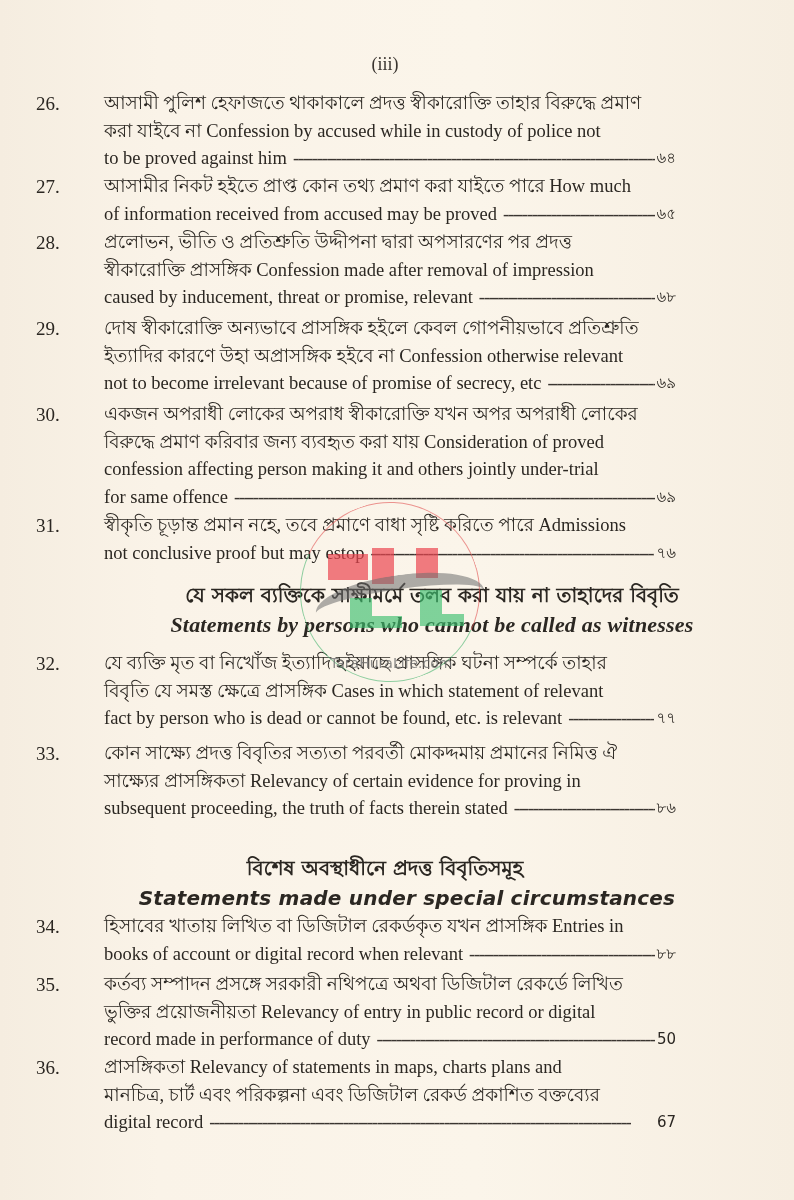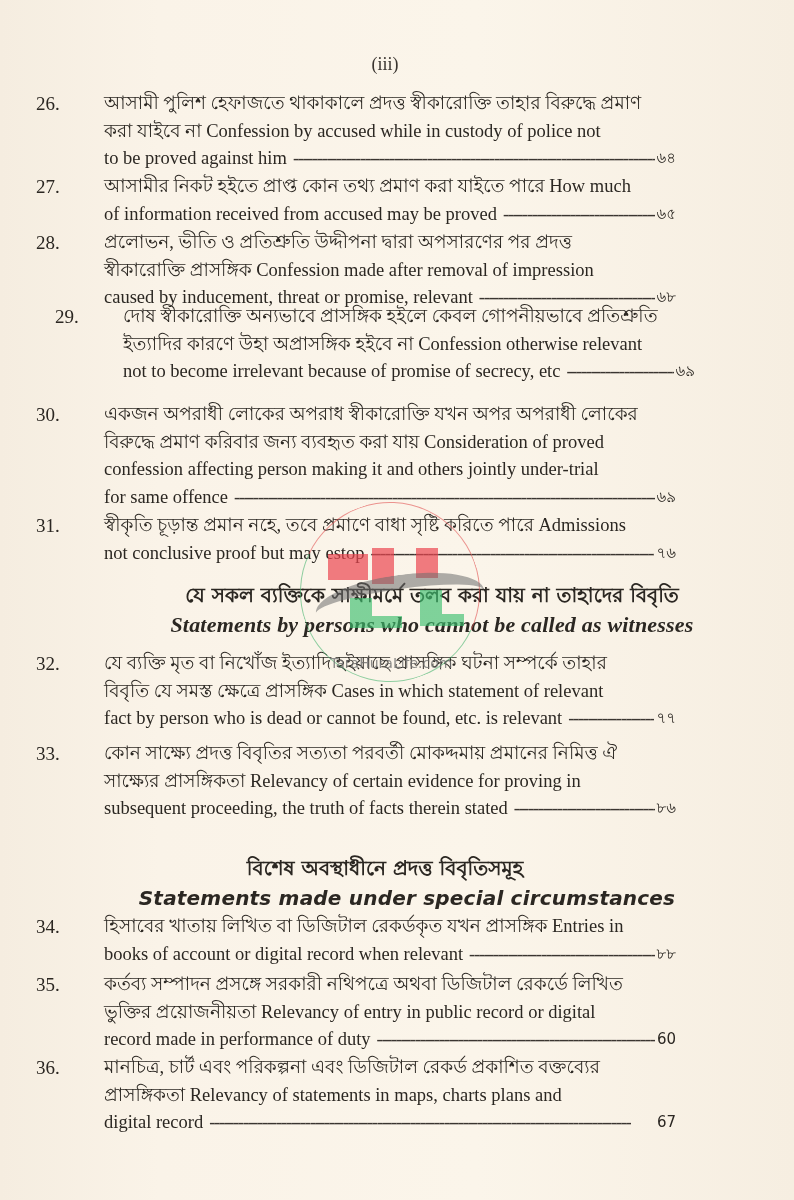--- a/index.html
+++ b/index.html
@@ -195,21 +195,21 @@
       <div>প্রলোভন, ভীতি ও প্রতিশ্রুতি উদ্দীপনা দ্বারা অপসারণের পর প্রদত্ত</div>
       <div>স্বীকারোক্তি প্রাসঙ্গিক Confession made after removal of impression</div>
       <div class="line-last">
         <span class="txt">caused by inducement, threat or promise, relevant</span>
         <span class="dots"></span>
         <span class="pg">৬৮</span>
       </div>
     </div>
   </div>
 
-  <div class="entry" style="top:303px;margin-left:19px;">
+  <div class="entry" style="top:315px;">
     <div class="num">29.</div>
     <div class="body">
       <div>দোষ স্বীকারোক্তি অন্যভাবে প্রাসঙ্গিক হইলে কেবল গোপনীয়ভাবে প্রতিশ্রুতি</div>
       <div>ইত্যাদির কারণে উহা অপ্রাসঙ্গিক হইবে না Confession otherwise relevant</div>
       <div class="line-last">
         <span class="txt">not to become irrelevant because of promise of secrecy, etc</span>
         <span class="dots"></span>
         <span class="pg">৬৯</span>
       </div>
     </div>
@@ -290,30 +290,30 @@
   </div>
 
   <div class="entry" style="top:971px;">
     <div class="num">35.</div>
     <div class="body">
       <div>কর্তব্য সম্পাদন প্রসঙ্গে সরকারী নথিপত্রে অথবা ডিজিটাল রেকর্ডে লিখিত</div>
       <div>ভুক্তির প্রয়োজনীয়তা Relevancy of entry in public record or digital</div>
       <div class="line-last">
         <span class="txt">record made in performance of duty</span>
         <span class="dots"></span>
-        <span class="pg">60</span>
+        <span class="pg">50</span>
       </div>
     </div>
   </div>
 
   <div class="entry" style="top:1054px;">
     <div class="num">36.</div>
     <div class="body">
+      <div>প্রাসঙ্গিকতা Relevancy of statements in maps, charts plans and</div>
       <div>মানচিত্র, চার্ট এবং পরিকল্পনা এবং ডিজিটাল রেকর্ড প্রকাশিত বক্তব্যের</div>
-      <div>প্রাসঙ্গিকতা Relevancy of statements in maps, charts plans and</div>
       <div class="line-last">
         <span class="txt">digital record</span>
         <span class="dots"></span>
         <span class="pg">67</span>
       </div>
     </div>
   </div>
 
   <div class="wm-ring"></div>
   <div class="wm-red">

